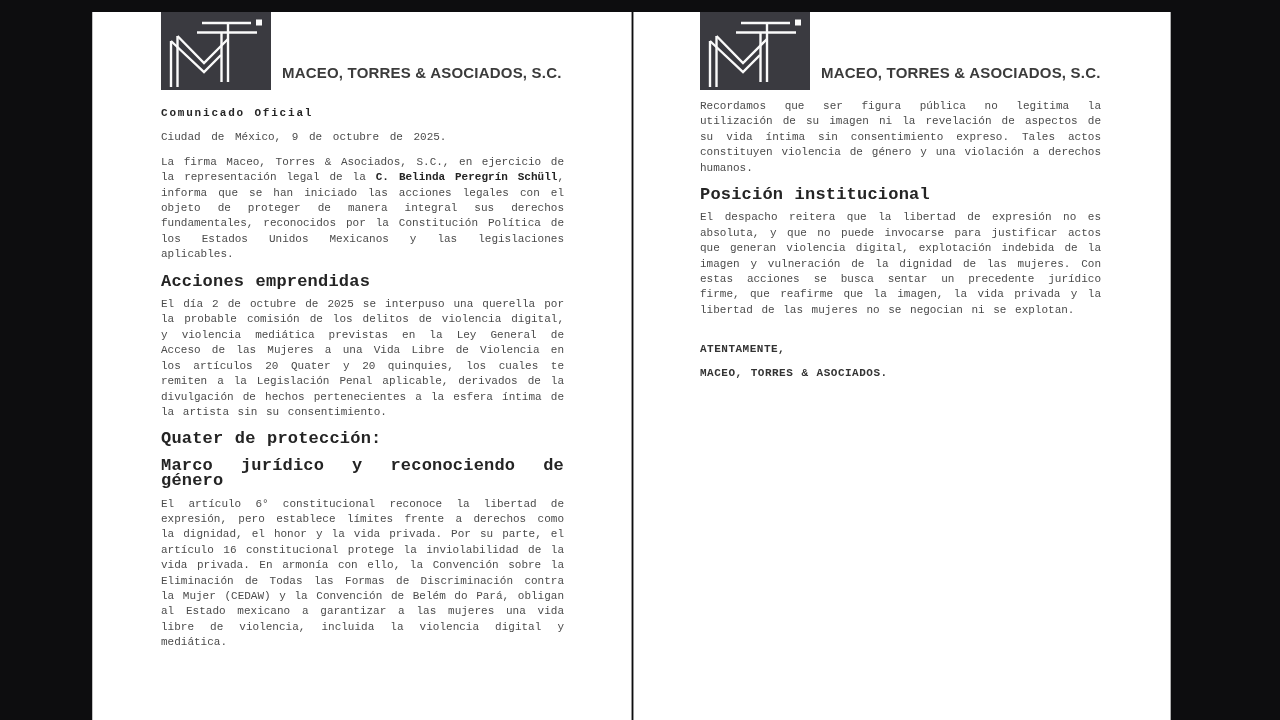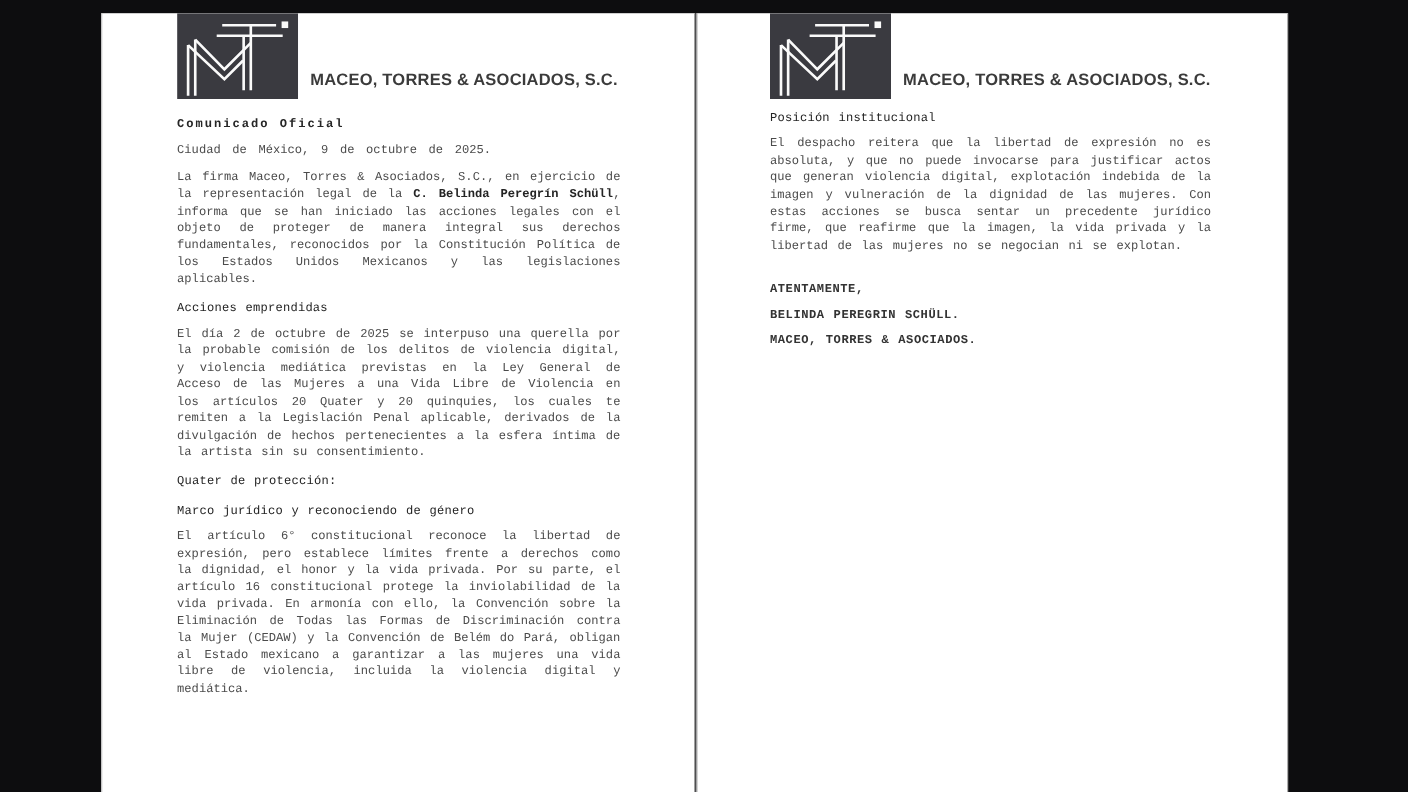--- a/index.html
+++ b/index.html
@@ -14,21 +14,21 @@
 
   .header { display:flex; align-items:flex-end; }
   .logo { width:110px; height:78px; flex:0 0 auto; display:block; }
   .brand-name { font-family:"Liberation Sans",sans-serif; font-weight:bold; font-size:15px;
                 letter-spacing:.2px; color:#3b3b3b; margin:0 0 10px 11px; word-spacing:0; white-space:nowrap; }
 
   .doc-title { font-weight:bold; color:#262626; letter-spacing:1.8px;
                word-spacing:1px; margin:16px 0 9px; }
   .dateline { word-spacing:4px; margin:0 0 9px; }
   .doc p.body { margin:0 0 9px; }
-  .doc h3 { font-size:11px; font-weight:normal; color:#242424; margin:11px 0 8px; letter-spacing:.2px; word-spacing:1px; }
+  .doc h3 { font-size:17px; font-weight:bold; color:#242424; margin:11px 0 8px; letter-spacing:.2px; word-spacing:1px; }
   .b { font-weight:bold; color:#242424; }
 
   .sig { margin-top:24px; }
   .sig p { font-size:11px; font-weight:bold; letter-spacing:.5px; word-spacing:1px; color:#333333; margin:0 0 8px; }
 </style>
 </head>
 <body>
 
 <div class="page page-left doc">
   <div class="header">
@@ -79,22 +79,22 @@
           <line x1="36" y1="20.5" x2="96" y2="20.5"></line>
           <line x1="60.5" y1="20.5" x2="60.5" y2="70"></line>
           <line x1="67" y1="11" x2="67" y2="70"></line>
         </g>
         <rect x="95" y="7.5" width="6" height="6" fill="#fafafa"></rect>
       </svg>
     </span>
     <span class="brand-name">MACEO, TORRES &amp; ASOCIADOS, S.C.</span>
   </div>
 
+  <p class="body" style="margin-top:9px;">Recordamos que ser figura pública no legitima la utilización de su imagen ni la revelación de aspectos de su vida íntima sin consentimiento expreso. Tales actos constituyen violencia de género y una violación a derechos humanos.</p>
 
   <h3>Posición institucional</h3>
   <p class="body">El despacho reitera que la libertad de expresión no es absoluta, y que no puede invocarse para justificar actos que generan violencia digital, explotación indebida de la imagen y vulneración de la dignidad de las mujeres. Con estas acciones se busca sentar un precedente jurídico firme, que reafirme que la imagen, la vida privada y la libertad de las mujeres no se negocian ni se explotan.</p>
 
   <div class="sig">
     <p>ATENTAMENTE,</p>
-    <p>BELINDA PEREGRIN SCHÜLL.</p>
     <p>MACEO, TORRES &amp; ASOCIADOS.</p>
   </div>
 </div>
 
 </body></html>

